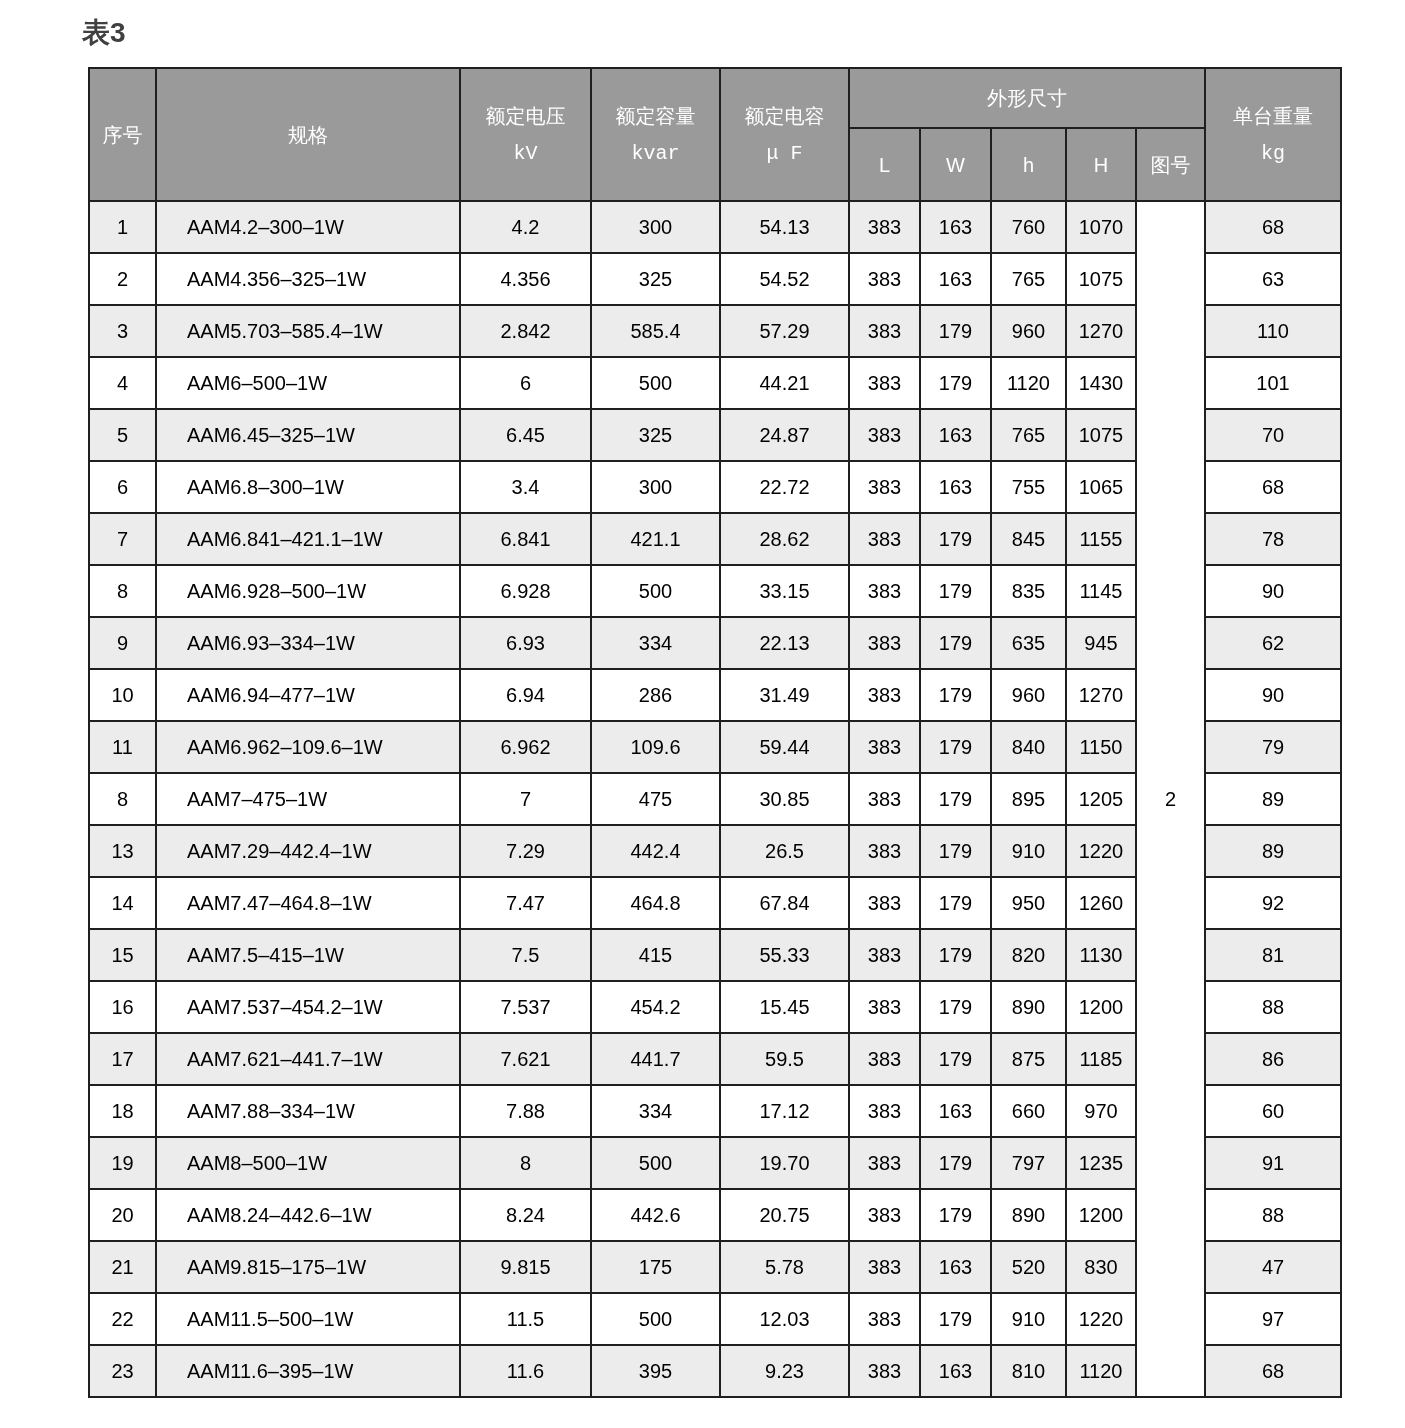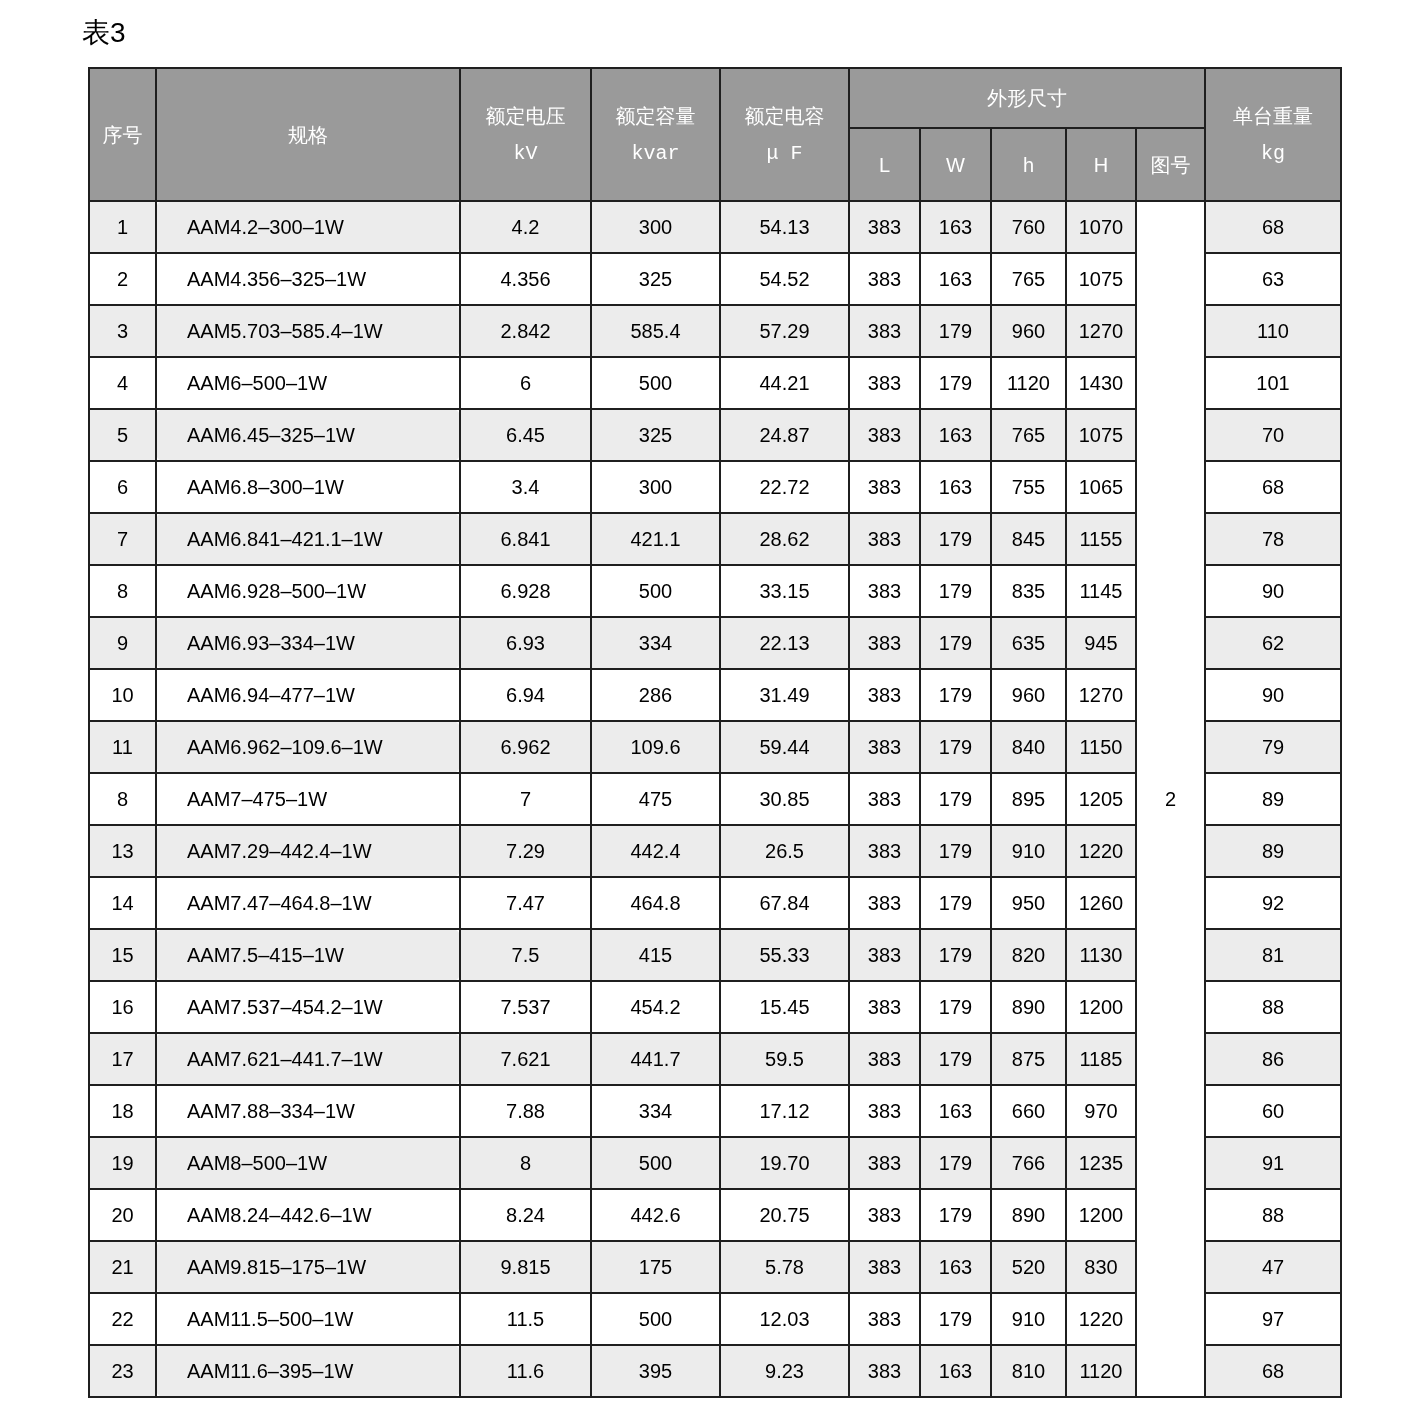--- a/index.html
+++ b/index.html
@@ -15,22 +15,22 @@
     width:1405px;height:1428px;
     background:#ffffff;
     font-family:"Liberation Sans", sans-serif;
     color:#111;
     position:relative;
   }
   .page-title{
     position:absolute;
     left:82px;top:14px;
     font-size:28px;
-    font-weight:normal;
-    color:#000000;
+    font-weight:bold;
+    color:#404040;
     margin:0;
   }
   table.spec-table{
     position:absolute;
     left:88px;top:67px;
     width:1252px;
     border-collapse:collapse;
     table-layout:fixed;
   }
   table.spec-table th,
@@ -50,21 +50,20 @@
   }
   thead tr.h-row1{height:60px;}
   thead tr.h-row2{height:73px;}
   thead .unit{margin-top:10px;font-family:Liberation Mono, monospace;}
   tbody tr{height:52px;}
   tbody td{background:var(--row-bg);color:#000;}
   tbody tr:nth-child(odd) td{background:var(--row-alt);}
   tbody td.spec{
     text-align:left;
     padding-left:30px;
-    border-radius:8px;
   }
   tbody td.fig-cell{
     background:var(--row-bg) !important;
   }
 </style>
 </head>
 <body>
 
 <h1 class="page-title">表3</h1>
 
@@ -335,21 +334,21 @@
         <td>60</td>
       </tr>
       <tr>
         <td>19</td>
         <td class="spec">AAM8–500–1W</td>
         <td>8</td>
         <td>500</td>
         <td>19.70</td>
         <td>383</td>
         <td>179</td>
-        <td>766</td>
+        <td>797</td>
         <td>1235</td>
         <td>91</td>
       </tr>
       <tr>
         <td>20</td>
         <td class="spec">AAM8.24–442.6–1W</td>
         <td>8.24</td>
         <td>442.6</td>
         <td>20.75</td>
         <td>383</td>

